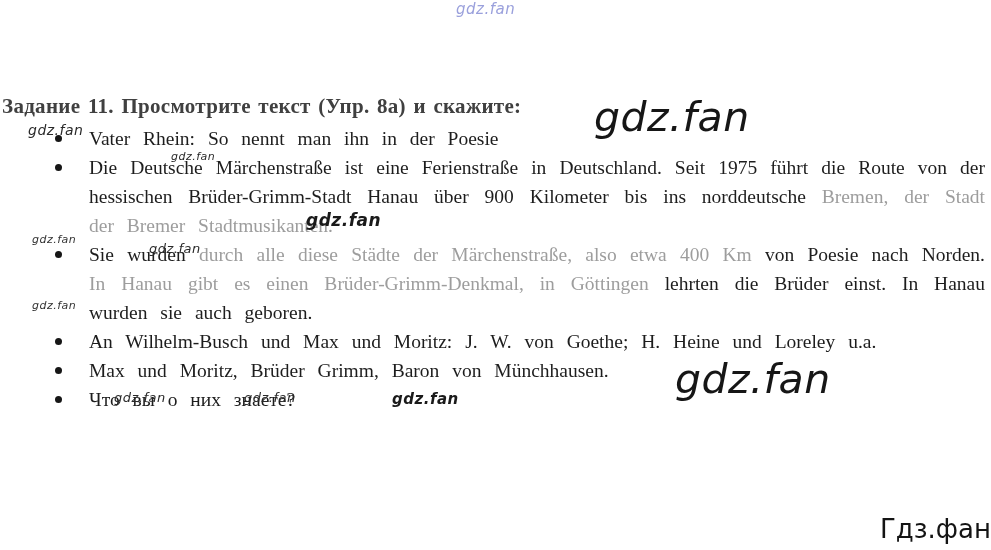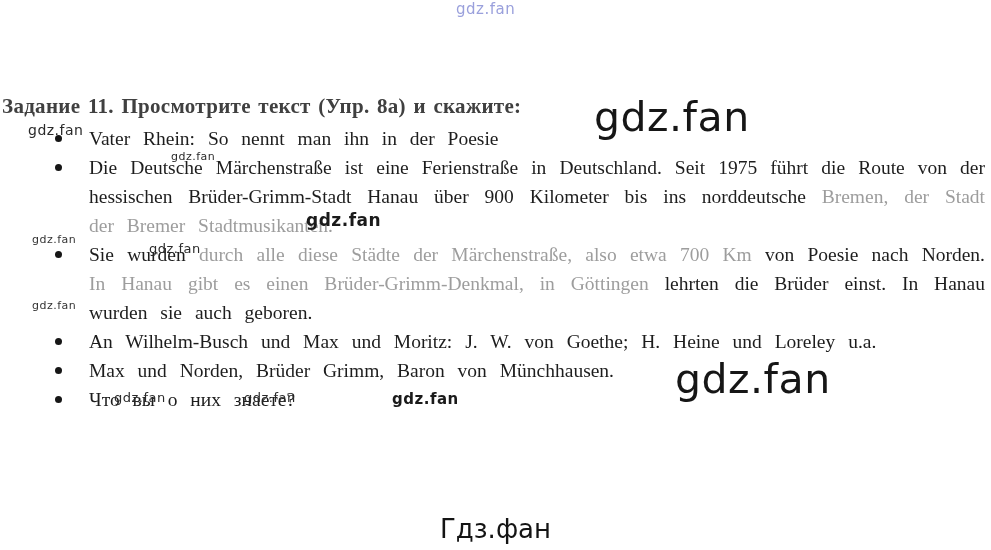--- a/index.html
+++ b/index.html
@@ -55,45 +55,46 @@
     border-radius: 50%;
   }
   .seg { color: inherit; }
   .seg-faded { color: #9d9d9d; }
   .wm {
     position: absolute;
     font-family: "DejaVu Sans", sans-serif;
     white-space: nowrap;
     line-height: 1.1;
     letter-spacing: 0.5px;
+    font-style: italic;
   }
   .footer-brand {
     position: absolute;
     left: 0;
     right: 0;
     top: 514px;
-    text-align: center;
+    text-align: right;
     font-family: "DejaVu Sans", sans-serif;
     font-size: 26px;
     color: #141414;
   }
 </style>
 </head>
 <body>
 
 <div class="page">
 
   <div class="task-title">Задание 11. Просмотрите текст (Упр. 8а) и скажите:</div>
 
   <ul class="bullet-list">
       <li><span class="seg">Vater Rhein: So nennt man ihn in der Poesie</span></li>
       <li><span class="seg">Die Deutsche Märchenstraße ist eine Ferienstraße in Deutschland. Seit 1975 führt die Route von der hessischen Brüder-Grimm-Stadt Hanau über 900 Kilometer bis ins norddeutsche </span><span class="seg seg-faded">Bremen, der Stadt der Bremer Stadtmusikanten.</span></li>
-      <li><span class="seg">Sie wurden </span><span class="seg seg-faded">durch alle diese Städte der Märchenstraße, also etwa 700 Km </span><span class="seg">von Poesie nach Norden. </span><span class="seg seg-faded">In Hanau gibt es einen Brüder-Grimm-Denkmal, in Göttingen </span><span class="seg">lehrten die Brüder einst. In Hanau wurden sie auch geboren.</span></li>
+      <li><span class="seg">Sie wurden </span><span class="seg seg-faded">durch alle diese Städte der Märchenstraße, also etwa 400 Km </span><span class="seg">von Poesie nach Norden. </span><span class="seg seg-faded">In Hanau gibt es einen Brüder-Grimm-Denkmal, in Göttingen </span><span class="seg">lehrten die Brüder einst. In Hanau wurden sie auch geboren.</span></li>
       <li><span class="seg">An Wilhelm-Busch und Max und Moritz: J. W. von Goethe; H. Heine und Loreley u.a.</span></li>
-      <li><span class="seg">Max und Norden, Brüder Grimm, Baron von Münchhausen.</span></li>
+      <li><span class="seg">Max und Moritz, Brüder Grimm, Baron von Münchhausen.</span></li>
       <li><span class="seg">Что вы о них знаете?</span></li>
     </ul>
 
   <div class="footer-brand">Гдз.фан</div>
 
 <span class="wm" style="left: 456px; top: 1px; font-size: 15px; font-weight: 400; color: rgb(154, 160, 220);">gdz.fan</span>
     <span class="wm" style="left: 28px; top: 123px; font-size: 14px; font-weight: 400; color: rgb(42, 42, 42);">gdz.fan</span>
     <span class="wm" style="left: 171px; top: 151px; font-size: 11px; font-weight: 400; color: rgb(42, 42, 42);">gdz.fan</span>
     <span class="wm" style="left: 594px; top: 95px; font-size: 41px; font-weight: 400; color: rgb(22, 22, 22);">gdz.fan</span>
     <span class="wm" style="left: 306px; top: 211px; font-size: 17px; font-weight: 700; color: rgb(26, 26, 26);">gdz.fan</span>

